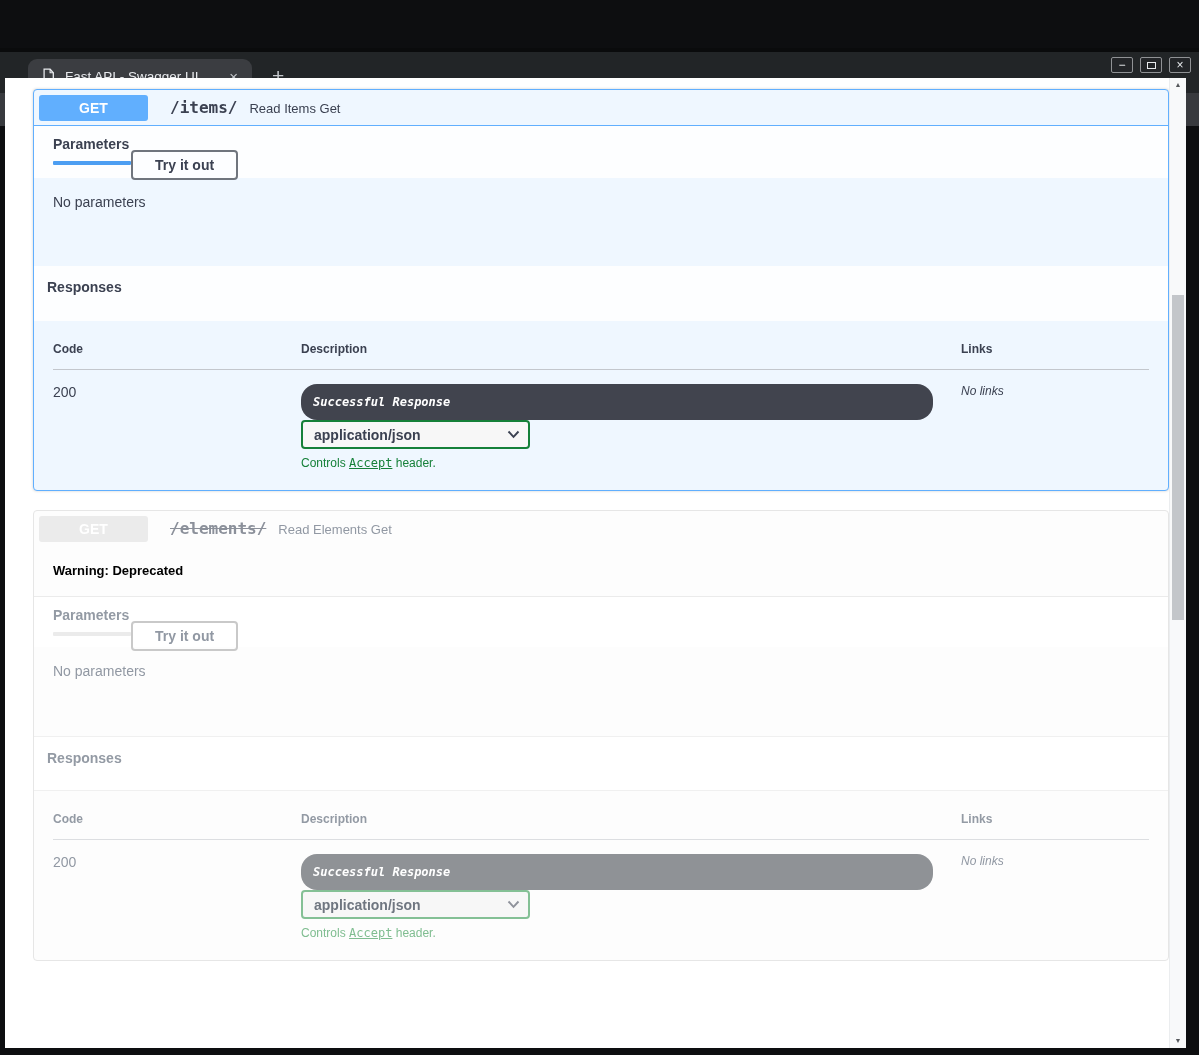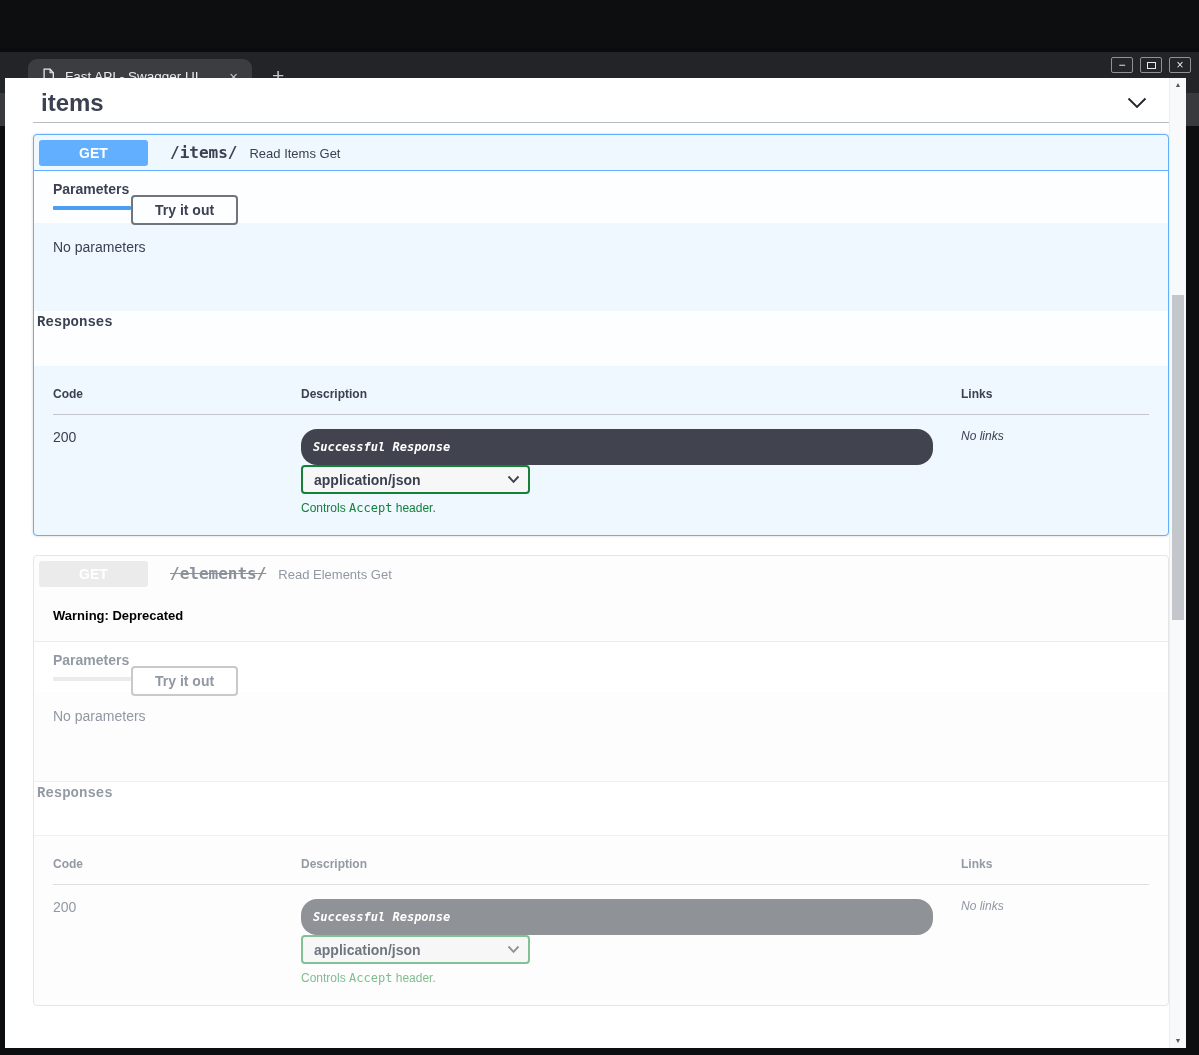--- a/index.html
+++ b/index.html
@@ -73,40 +73,40 @@
     align-items:flex-start; padding:10px 19px 0 19px;
   }
   .tab-item h4 { font-size:14px; font-weight:bold; color:#3b4151; }
   .tab-underline { height:4px; width:78px; background:#4c9ef2; margin-top:9px; border-radius:1px; }
   .try-btn {
     border:2px solid #70757d; border-radius:4px; background:transparent;
     color:#3b4151; font-weight:bold; font-size:14px; font-family:"Liberation Sans",sans-serif;
     padding:5px 22px; margin-top:14px;
   }
   .params-body { height:88px; padding:16px 19px; font-size:14px; color:#3b4151; }
-  .responses-header { background:rgba(255,255,255,.85); height:55px; padding:3px; font-size:14px; font-weight:bold; color:#3b4151;font-family:Liberation Mono, monospace; }
+  .responses-header { background:rgba(255,255,255,.85); height:55px; padding:13px; font-size:14px; font-weight:bold; color:#3b4151; }
   .responses-body { padding:21px 19px 20px 19px; }
   .resp-table-head { display:flex; font-size:12px; font-weight:bold; color:#3b4151; padding-bottom:13px; border-bottom:1px solid #c3c7cd; }
   .col-code { width:230px; }
   .col-desc { flex:1; padding-right:28px; min-width:0;padding-left:18px; }
   .col-links { width:188px; }
   .resp-row { display:flex; padding-top:14px; font-size:14px; color:#3b4151; }
   .resp-box {
     background:#41444e; border-radius:16px; padding:11px 12px; color:#fff;
     font-family:"DejaVu Sans Mono",monospace; font-style:italic; font-weight:bold; font-size:12px;
   }
   .media-select-wrap { position:relative; width:229px; }
   .media-select {
     width:100%; height:29px; border:2px solid #158039; border-radius:4px; background:#f7f7f7;
     font-weight:bold; font-size:14px; color:#3b4151; padding:0 30px 0 11px;
     appearance:none; -webkit-appearance:none; -moz-appearance:none; font-family:"Liberation Sans",sans-serif;
   }
   .select-chevron { position:absolute; right:10px; top:10px; pointer-events:none; display:flex; }
   .accept-note { margin-top:7px; font-size:12px; color:#158039; }
-  .accept-note .mono { font-family:"DejaVu Sans Mono",monospace; }
+  .accept-note .mono { font-family:"DejaVu Sans Mono",monospace;text-decoration:underline; }
   .no-links { font-size:12px; font-style:italic; }
   
   .opblock.deprecated { border-color:#e6e6e6; background:#fdfdfd; box-shadow:none; }
   .deprecated .opblock-summary { border-bottom:1px solid transparent; }
   .deprecated .method-btn { background:#ebebeb; color:#ffffff; }
   .deprecated .opblock-path { color:#8b909a; text-decoration:line-through; }
   .deprecated .opblock-desc { color:#9198a3; }
   .warning-row { height:49px; padding:16px 19px 0 19px; font-size:13px; font-weight:bold; color:#000000; }
   .deprecated .tab-header-row { background:#fff; border-top:1px solid #ebebeb; height:51px; }
   .deprecated .tab-item h4 { color:#939aa4; }
@@ -177,30 +177,20 @@
           </svg>
       </span>
       <span class="dots-icon">⋮</span>
     </div>
   </div>
 </div>
 
 <div class="page">
   <div class="content">
 
-    <div class="section-head-wrap">
-      <div class="main-header">
-        <h1>items</h1>
-        <span style="display:flex;">
-          <svg width="24" height="18" viewBox="0 0 24 18">
-              <path d="M3.5 4.5 L12 13 L20.5 4.5" fill="none" stroke="#22262b" stroke-width="1.9"></path>
-            </svg>
-        </span>
-      </div>
-    </div>
     <div class="section-head-spacer"></div>
 
     <div class="opblock get">
       <div class="opblock-summary">
         <button class="method-btn">GET</button>
         <span class="opblock-path">/items/</span>
         <span class="opblock-desc">Read Items Get</span>
       </div>
       <div class="tab-header-row">
         <div class="tab-item">

